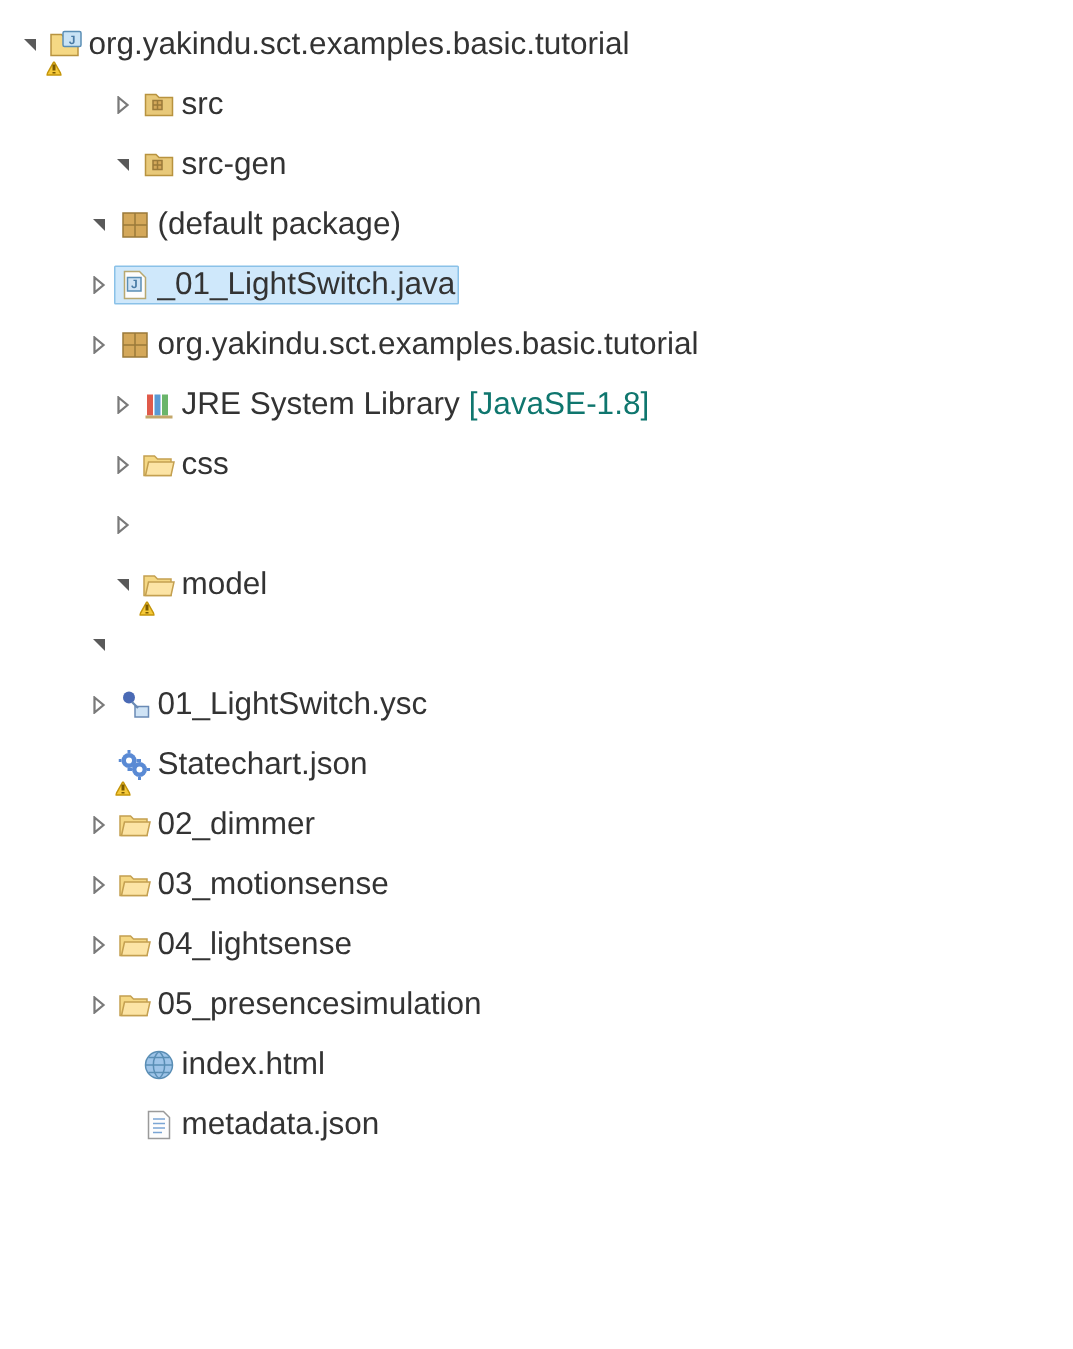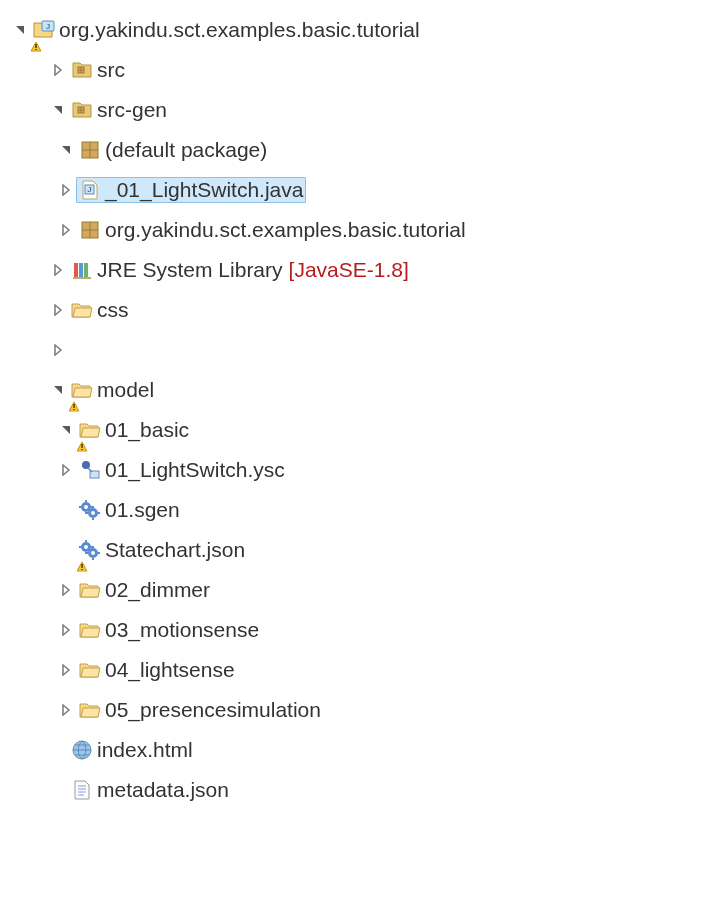--- a/index.html
+++ b/index.html
@@ -43,25 +43,25 @@
       height: 22px;
       display: inline-flex;
       justify-content: center;
       align-items: center;
       margin-right: 4px;
       flex-shrink: 0;
       position: relative;
     }
     .label { white-space: nowrap; }
     .decorator {
-      color: #b91c1c;
+      color: #0f766e;
       margin-left: 6px;
     }
     .indent-1 { padding-left: 10px; }
-    .indent-2 { padding-left: 48px; }
+    .indent-2 { padding-left: 72px; }
     .indent-3 { padding-left: 56px; }
     .indent-4 { padding-left: 56px; }
     .no-arrow { width: 20px; display: inline-block; }
     
     .badge {
       position: absolute;
       bottom: -2px;
       left: -2px;
       width: 10px;
       height: 10px;
@@ -306,72 +306,50 @@
       <span class="label">model</span>
     </span>
   </div>
 
   <div class="tree-row indent-3">
     <span class="arrow">
         <svg width="12" height="12">
           <use href="#arrow-expanded"></use>
         </svg>
       </span>
+  </div>
+
+  <div class="tree-row indent-4">
+    <span class="arrow">
+        <svg width="12" height="12">
+          <use href="#arrow-collapsed"></use>
+        </svg>
+      </span>
+    <span class="label-wrap">
+      <span class="icon">
+          <svg width="20" height="20">
+            <use href="#ysc-icon"></use>
+          </svg>
+        </span>
+      <span class="label">01_LightSwitch.ysc</span>
+    </span>
+  </div>
+
+
+  <div class="tree-row indent-4">
+    <span class="no-arrow"></span>
     <span class="label-wrap">
       <span class="icon">
         <svg width="22" height="20">
-            <use href="#folder-warn-icon"></use>
+            <use href="#sgen-icon"></use>
           </svg>
         <span class="badge"><svg width="10" height="10">
               <use href="#warning-badge"></use>
             </svg></span>
       </span>
-      <span class="label">01_basic</span>
-    </span>
-  </div>
-
-  <div class="tree-row indent-4">
-    <span class="arrow">
-        <svg width="12" height="12">
-          <use href="#arrow-collapsed"></use>
-        </svg>
-      </span>
-    <span class="label-wrap">
-      <span class="icon">
-          <svg width="20" height="20">
-            <use href="#ysc-icon"></use>
-          </svg>
-        </span>
-      <span class="label">01_LightSwitch.ysc</span>
-    </span>
-  </div>
-
-  <div class="tree-row indent-4">
-    <span class="no-arrow"></span>
-    <span class="label-wrap">
-      <span class="icon">
-          <svg width="22" height="20">
-            <use href="#sgen-icon"></use>
-          </svg>
-        </span>
-      <span class="label">01.sgen</span>
-    </span>
-  </div>
-
-  <div class="tree-row indent-4">
-    <span class="no-arrow"></span>
-    <span class="label-wrap">
-      <span class="icon">
-        <svg width="22" height="20">
-            <use href="#sgen-icon"></use>
-          </svg>
-        <span class="badge"><svg width="10" height="10">
-              <use href="#warning-badge"></use>
-            </svg></span>
-      </span>
       <span class="label">Statechart.json</span>
     </span>
   </div>
 
   <div class="tree-row indent-3">
     <span class="arrow">
         <svg width="12" height="12">
           <use href="#arrow-collapsed"></use>
         </svg>
       </span>

